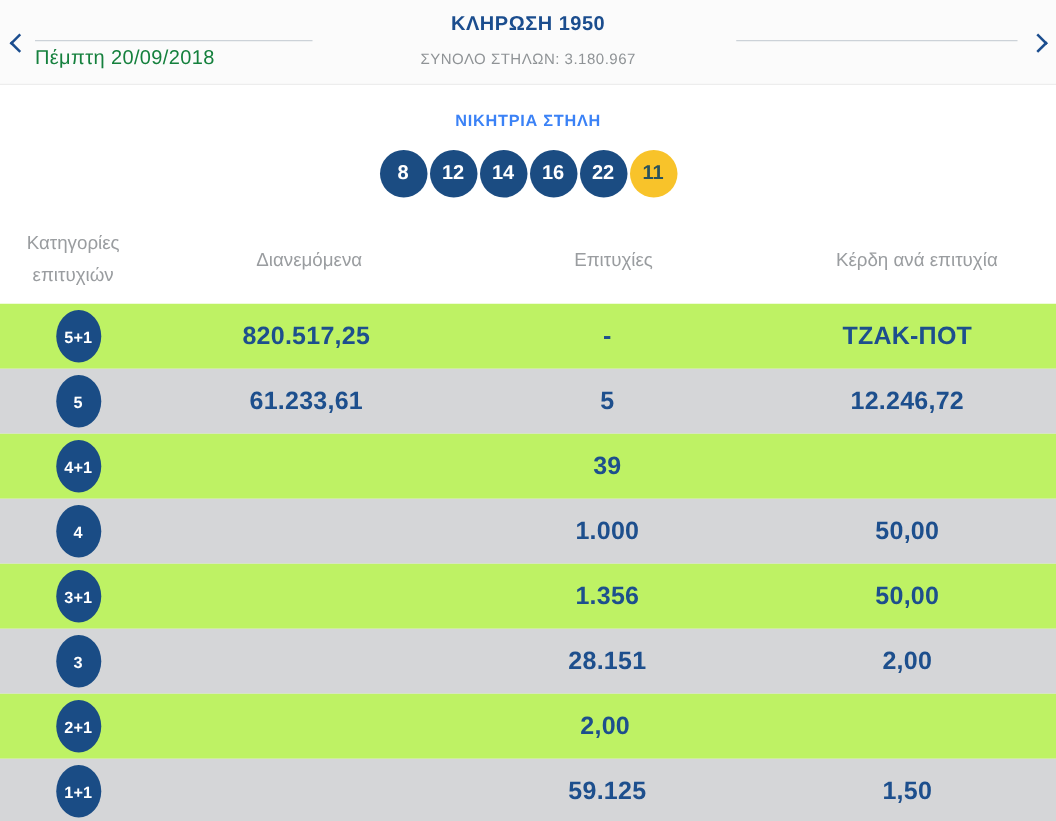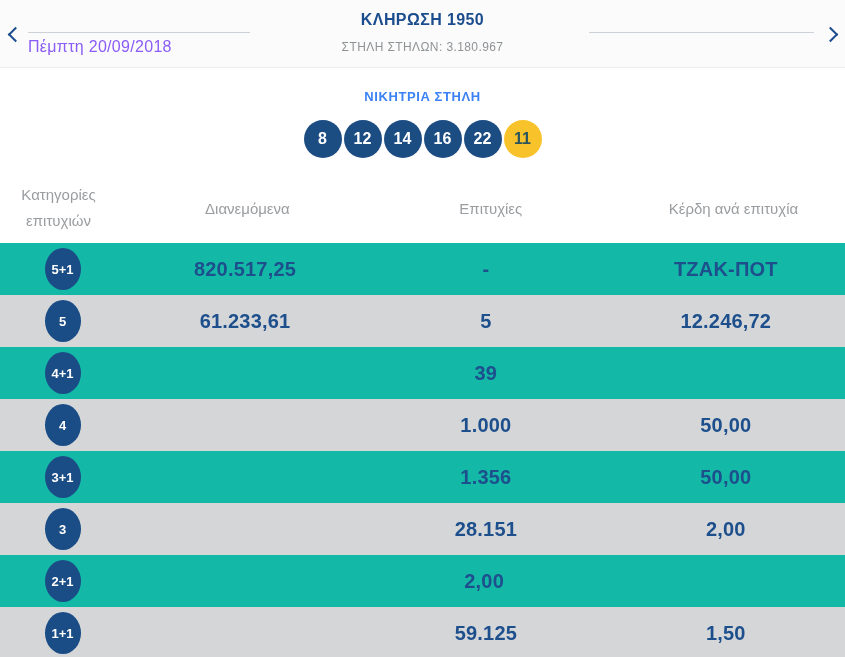--- a/index.html
+++ b/index.html
@@ -14,21 +14,21 @@
   .nav-btn.prev { left:2px; }
   .nav-btn.next { right:2px; }
   .chev { display:inline-block; width:11px; height:11px;
     border-left:2px solid #1b4d8e; border-bottom:2px solid #1b4d8e; }
   .chev.left  { transform:rotate(45deg); }
   .chev.right { transform:rotate(-135deg); }
   .hline { position:absolute; top:32px; height:1px; background:#ccd2d8; }
   .hline.l { left:28px;  width:222px; }
   .hline.r { right:31px; width:225px; }
   .draw-date { position:absolute; left:28px; top:38px; font-size:16px;
-    color:#8b5cf6; letter-spacing:0.3px; }
+    color:#15803d; letter-spacing:0.3px; }
   .draw-title { position:absolute; left:0; right:0; top:11px; text-align:center;
     font-size:16px; font-weight:bold; color:#1b4d8e; letter-spacing:0.4px; }
   .draw-subtitle { position:absolute; left:0; right:0; top:40px; text-align:center;
     font-size:12px; color:#8f9396; letter-spacing:0.4px; }
 
   
   .winning-section { text-align:center; padding-top:21px; background:#fff; }
   .winning-title { font-size:13px; font-weight:bold; color:#3b82f6;
     letter-spacing:0.6px; }
   .balls { margin-top:15px; height:40px; display:flex; justify-content:center;
@@ -38,40 +38,40 @@
     align-items:center; justify-content:center; margin:0 1px; }
   .ball.joker { background:#f8c32a; color:#2a535c; }
 
   
   .theader { display:flex; align-items:center; height:84px; padding-top:14px;
     background:#fff; color:#9a9da0; font-size:15px;gap:18px; }
   .col { text-align:center; }
   .c1 { width:14.8%; } .c2 { width:28.4%; } .c3 { width:28.6%; } .c4 { width:28.2%; }
   .th-cat { display:inline-block; max-width:90px; line-height:26px; }
   .trow { display:flex; align-items:center; height:52px; }
-  .trow.light { background:#14b8a6; }
+  .trow.light { background:#bef264; }
   .trow.dark  { background:#d5d6d8; }
   .badge { display:inline-flex; align-items:center; justify-content:center;
     width:36px; height:42px; border-radius:50%; background:#1a4c85;
     color:#fff; font-size:13px; font-weight:bold; }
   .val { font-size:20px; font-weight:bold; color:#1d4f8d; letter-spacing:0.2px; }
 </style>
 </head>
 <body>
 
 <header class="draw-header">
   <button class="nav-btn prev">
     <span class="chev left"></span>
   </button>
   <span class="hline l"></span>
   <span class="hline r"></span>
   <div class="draw-date">Πέμπτη 20/09/2018</div>
   <div class="draw-title">ΚΛΗΡΩΣΗ 1950</div>
   <div class="draw-subtitle">
-    <span>ΣΤΗΛΗ ΣΤΗΛΩΝ:</span>
+    <span>ΣΥΝΟΛΟ ΣΤΗΛΩΝ:</span>
     <span>3.180.967</span>
   </div>
   <button class="nav-btn next">
     <span class="chev right"></span>
   </button>
 </header>
 
 <section class="winning-section">
   <h2 class="winning-title">ΝΙΚΗΤΡΙΑ ΣΤΗΛΗ</h2>
   <div class="balls">

